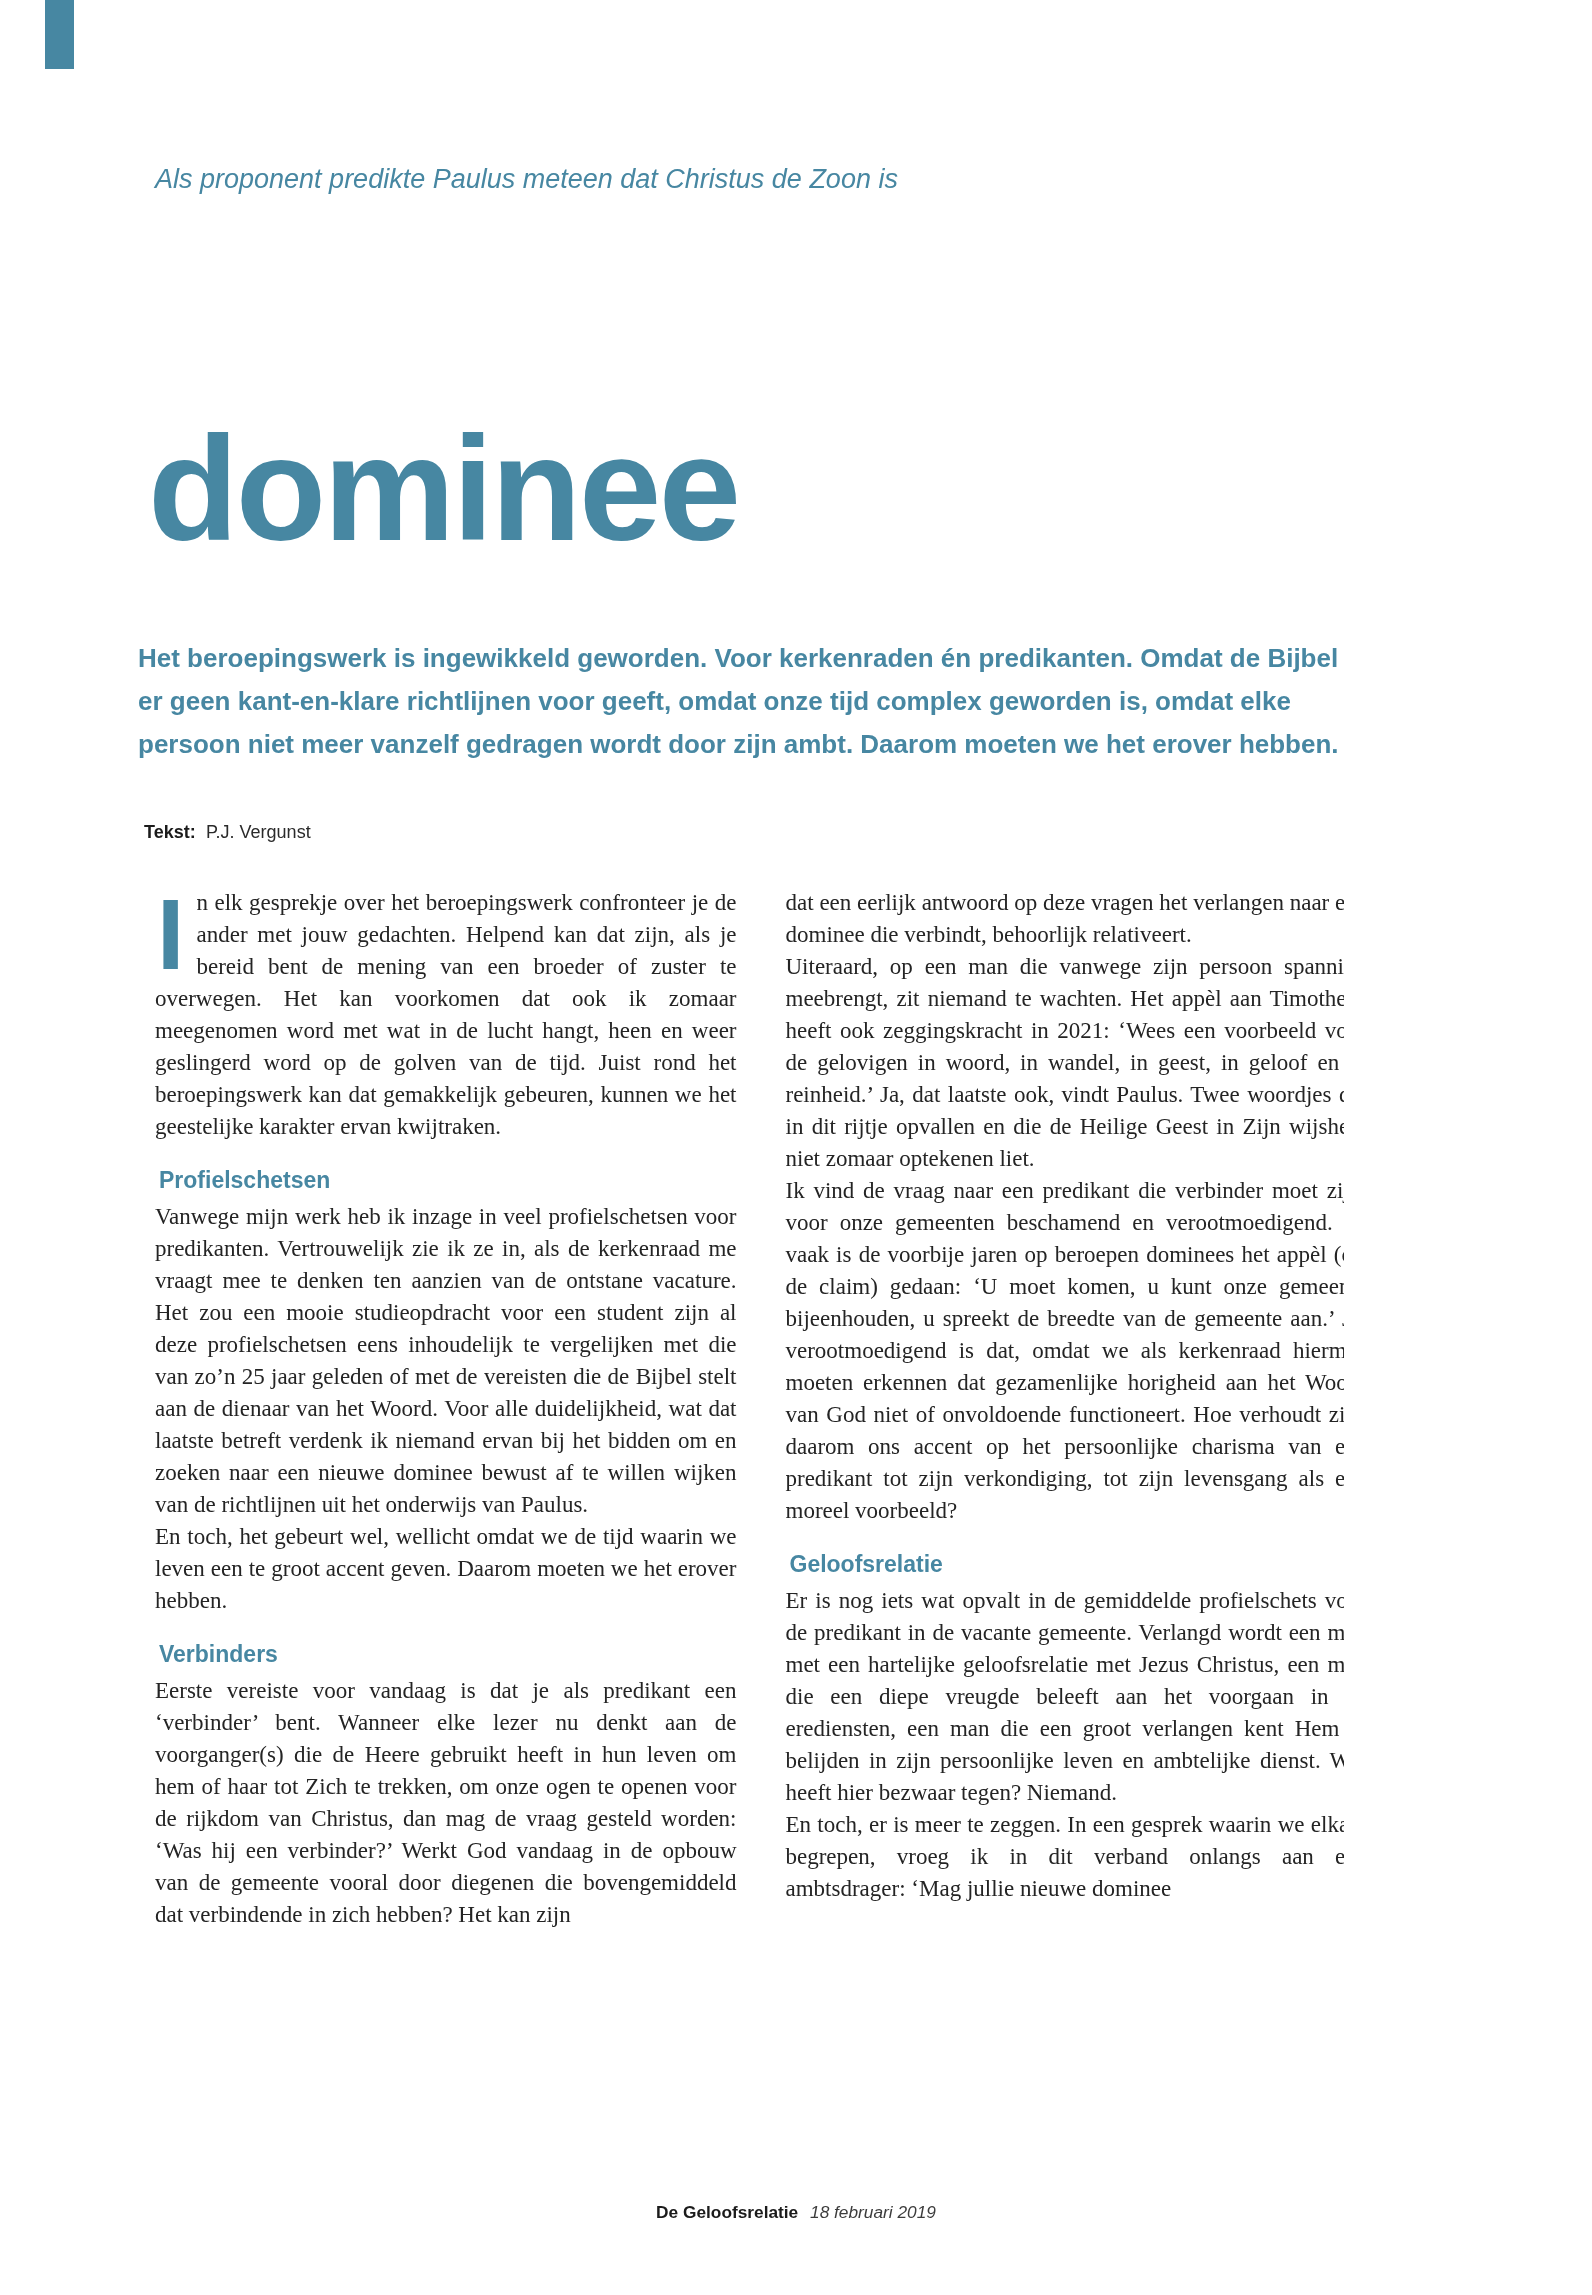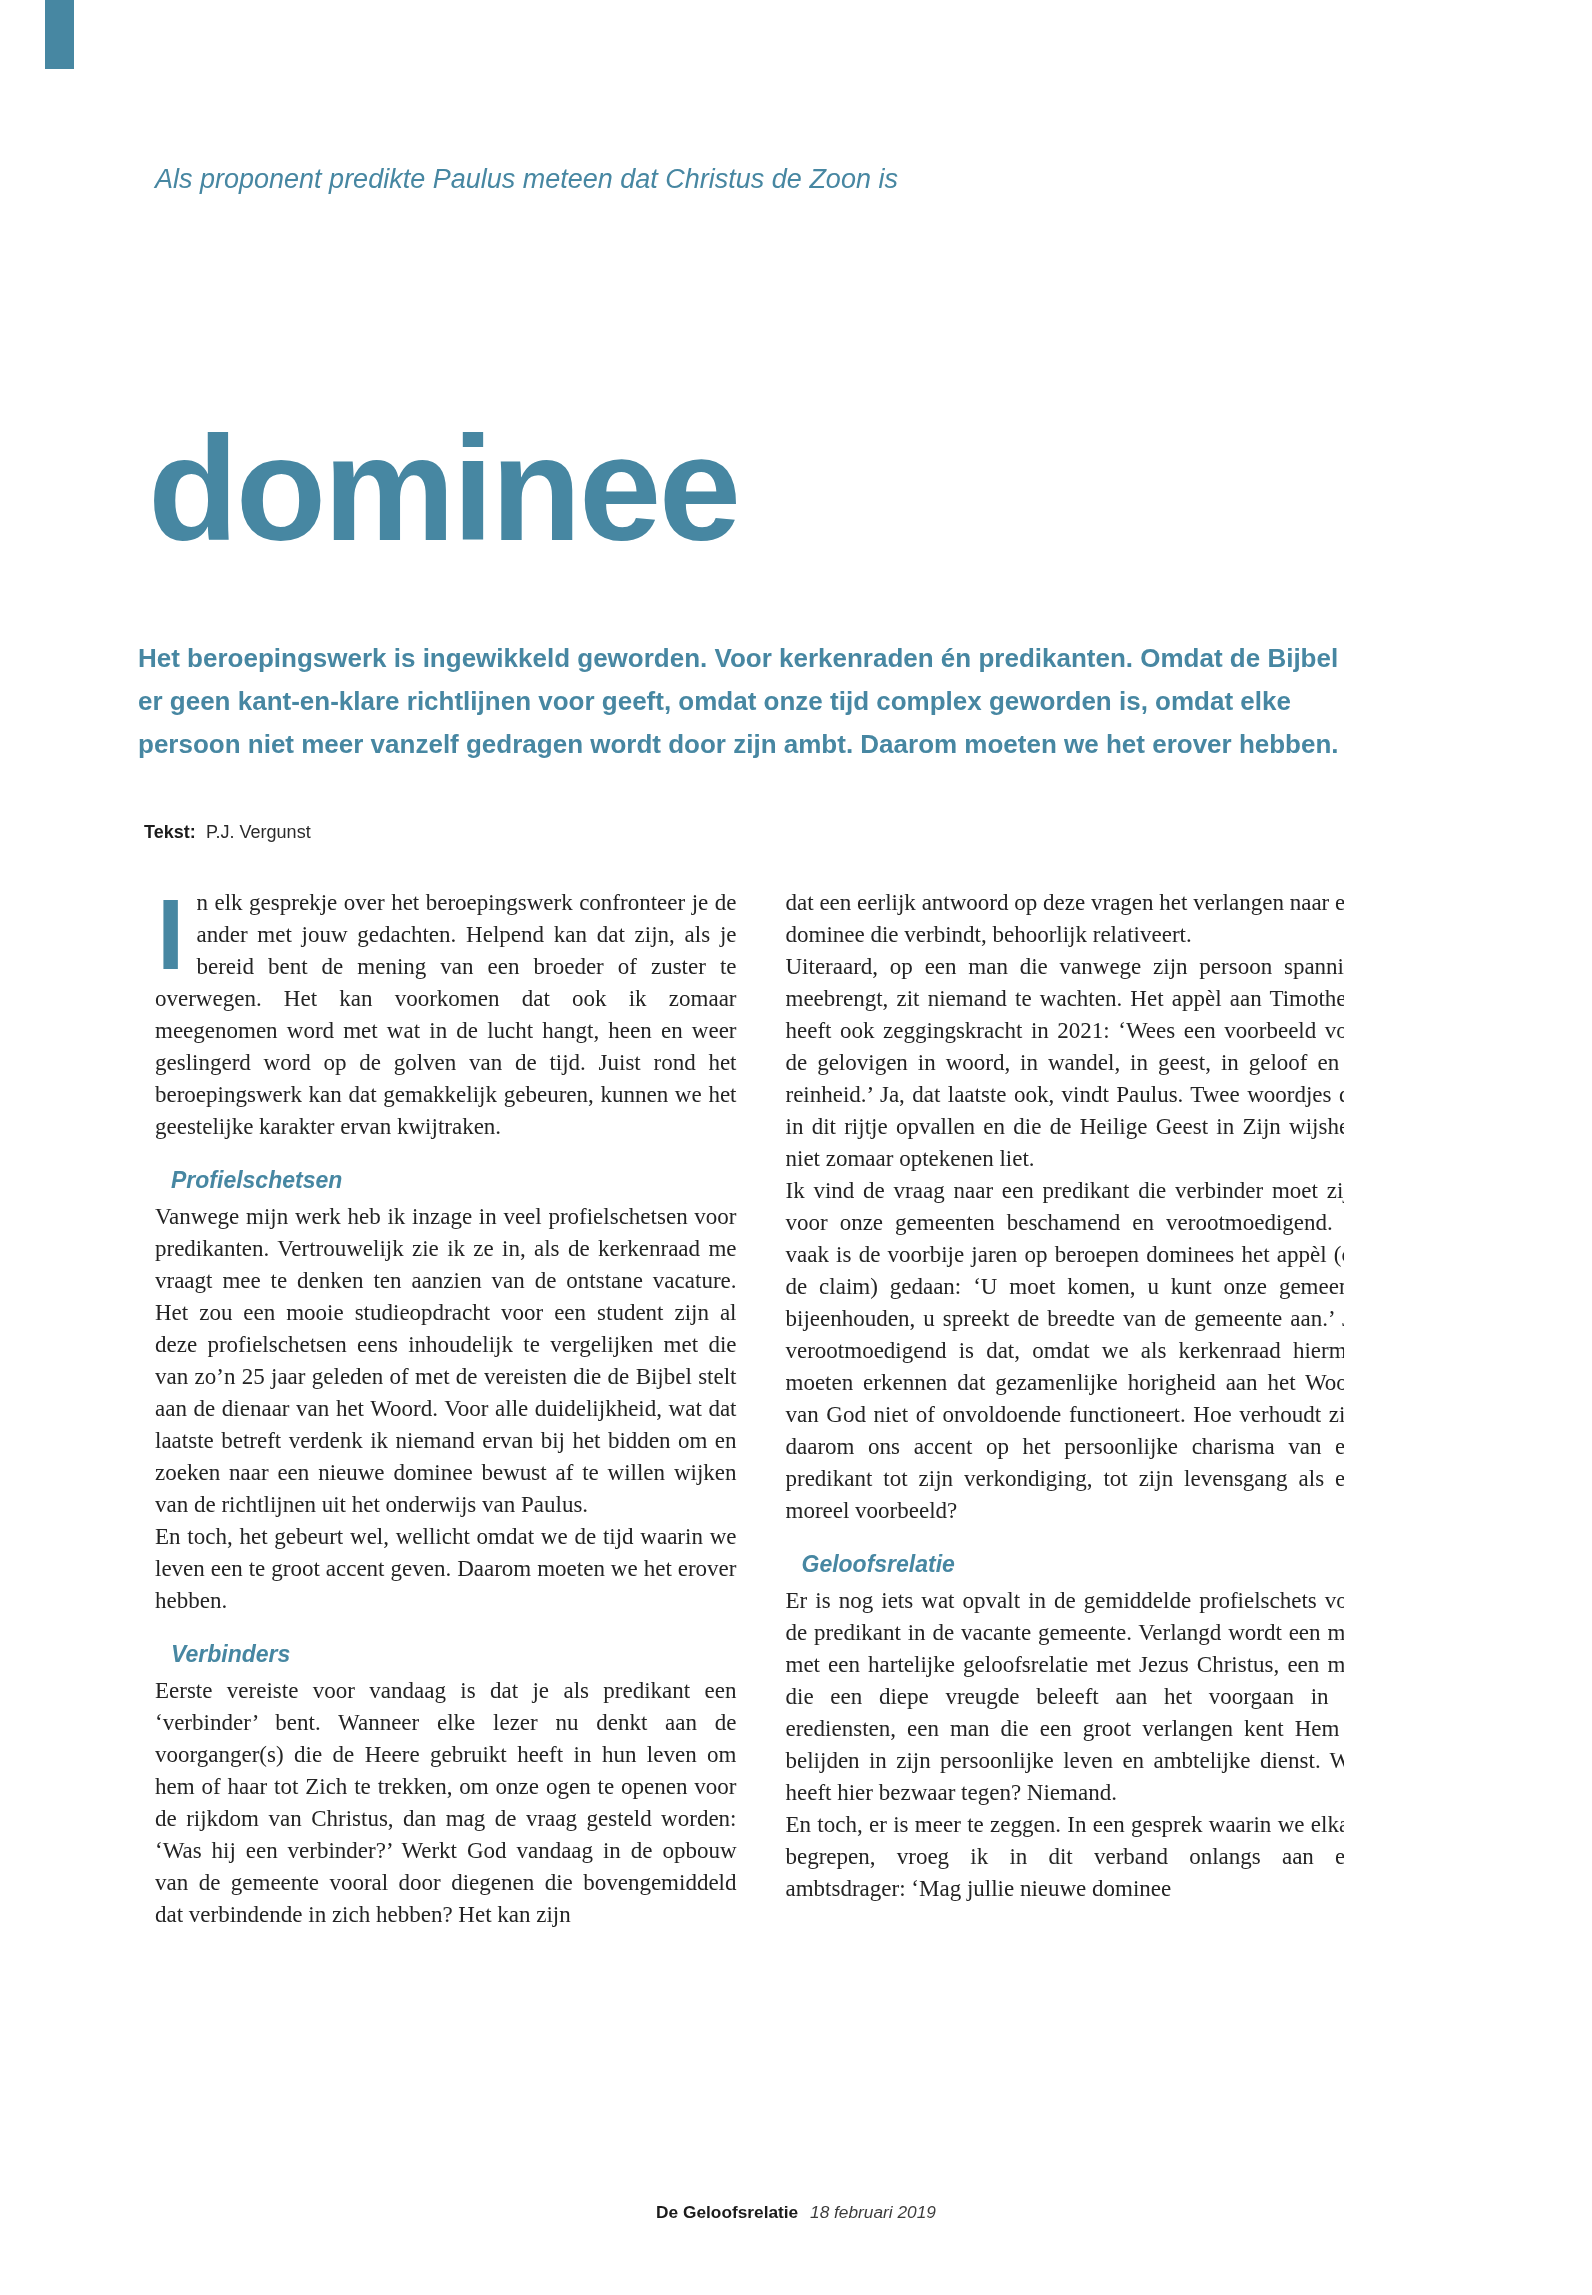--- a/index.html
+++ b/index.html
@@ -29,21 +29,21 @@
   }
   .byline-label{font-weight:700;}
   .byline-author{font-weight:400;margin-left:5.2px;color:#2a2a2a;}
   .columns{position:absolute;left:155px;top:887px;width:1212px;display:flex;gap:49px;}
   .col{width:582px;}
   .body-para{
     margin:0;font-size:23px;line-height:32px;color:var(--body-text,#242424);
     text-align:justify;hyphens:auto;-webkit-hyphens:auto;
   }
   .subhead{
-    margin:24px 16px 7px;font-family:"Liberation Sans",sans-serif;font-style:italic;font-weight:700;
+    margin:24px 4px 7px;font-family:"Liberation Sans",sans-serif;font-weight:700;
     font-size:23px;color:var(--accent,#4787a2);
   }
   .drop-cap{
     float:left;font-family:"Liberation Sans",sans-serif;font-weight:700;font-size:100px;
     line-height:0.86;color:var(--accent,#4787a2);padding:3.5px 12px 0 1.7px;
   }
   .has-continuation{position:relative;}
   .continuation{
     position:absolute;right:-36px;bottom:0;font-family:"Liberation Sans",sans-serif;
     font-weight:700;font-size:26px;line-height:1;color:var(--accent,#4787a2);

